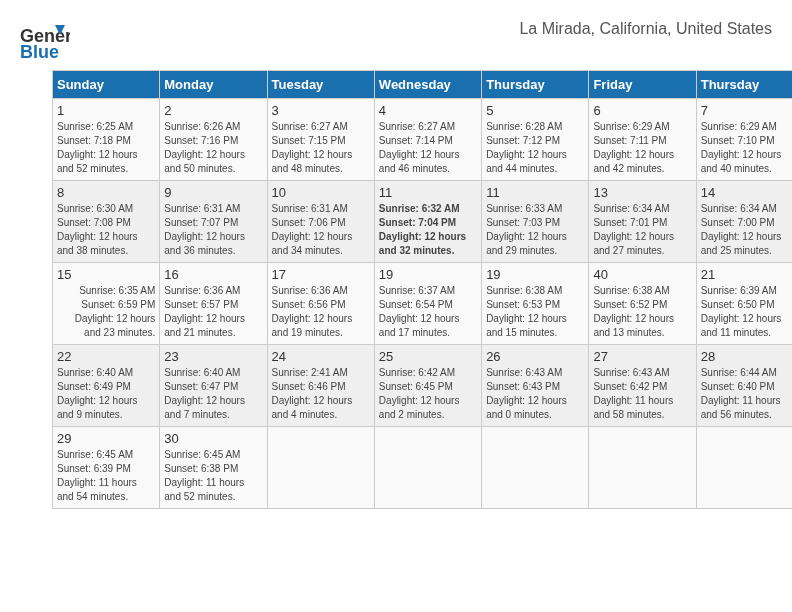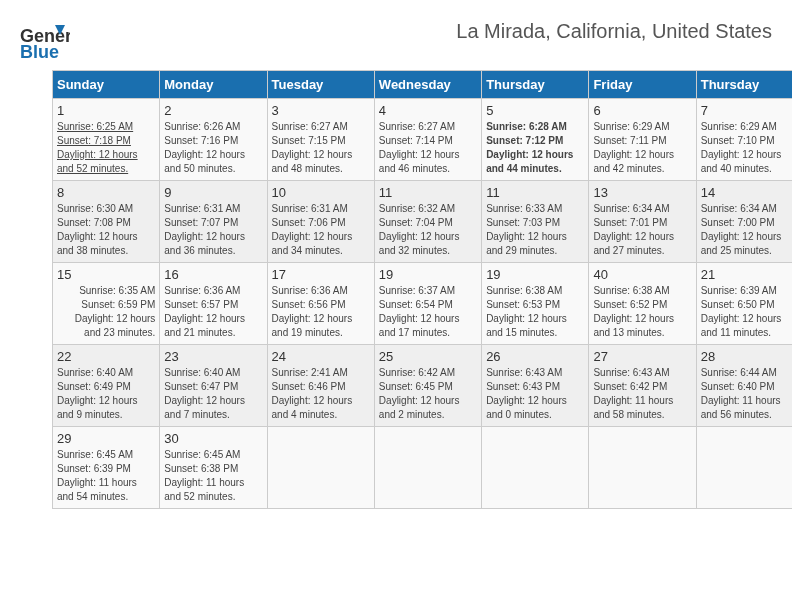--- a/index.html
+++ b/index.html
@@ -28,21 +28,21 @@
     }
     .title-area {
       text-align: right;
     }
     .month-title {
       font-size: 36px;
       color: #333;
       font-weight: normal;
     }
     .location-title {
-      font-size: 20px;
+      font-size: 16px;
       color: #555;
     }
     table {
       width: 100%;
       border-collapse: collapse;
       margin-left: 32px;
     }
     th {
       background-color: #1a6faf;
       color: #fff;
@@ -101,21 +101,21 @@
         <th>Wednesday</th>
         <th>Thursday</th>
         <th>Friday</th>
         <th>Thursday</th>
       </tr>
   </thead>
   <tbody id="calendar-body">
   <tr>
         <td>
           <span class="day-number">1</span>
-          <div class="day-info" style="white-space: pre-line; text-decoration: underline;">Sunrise: 6:25 AM
+          <div class="day-info" style="white-space: pre-line;">Sunrise: 6:25 AM
 Sunset: 7:18 PM
 Daylight: 12 hours
 and 52 minutes.</div>
         </td>
         <td>
           <span class="day-number">2</span>
           <div class="day-info" style="white-space: pre-line;">Sunrise: 6:26 AM
 Sunset: 7:16 PM
 Daylight: 12 hours
 and 50 minutes.</div>
@@ -129,21 +129,21 @@
         </td>
         <td>
           <span class="day-number">4</span>
           <div class="day-info" style="white-space: pre-line;">Sunrise: 6:27 AM
 Sunset: 7:14 PM
 Daylight: 12 hours
 and 46 minutes.</div>
         </td>
         <td>
           <span class="day-number">5</span>
-          <div class="day-info" style="white-space: pre-line; font-weight: bold;">Sunrise: 6:28 AM
+          <div class="day-info" style="white-space: pre-line;">Sunrise: 6:28 AM
 Sunset: 7:12 PM
 Daylight: 12 hours
 and 44 minutes.</div>
         </td>
         <td>
           <span class="day-number">6</span>
           <div class="day-info" style="white-space: pre-line;">Sunrise: 6:29 AM
 Sunset: 7:11 PM
 Daylight: 12 hours
 and 42 minutes.</div>
@@ -173,21 +173,21 @@
         </td>
         <td>
           <span class="day-number">10</span>
           <div class="day-info" style="white-space: pre-line;">Sunrise: 6:31 AM
 Sunset: 7:06 PM
 Daylight: 12 hours
 and 34 minutes.</div>
         </td>
         <td>
           <span class="day-number">11</span>
-          <div class="day-info" style="white-space: pre-line;">Sunrise: 6:32 AM
+          <div class="day-info" style="white-space: pre-line; font-weight: bold;">Sunrise: 6:32 AM
 Sunset: 7:04 PM
 Daylight: 12 hours
 and 32 minutes.</div>
         </td>
         <td>
           <span class="day-number">11</span>
           <div class="day-info" style="white-space: pre-line;">Sunrise: 6:33 AM
 Sunset: 7:03 PM
 Daylight: 12 hours
 and 29 minutes.</div>

